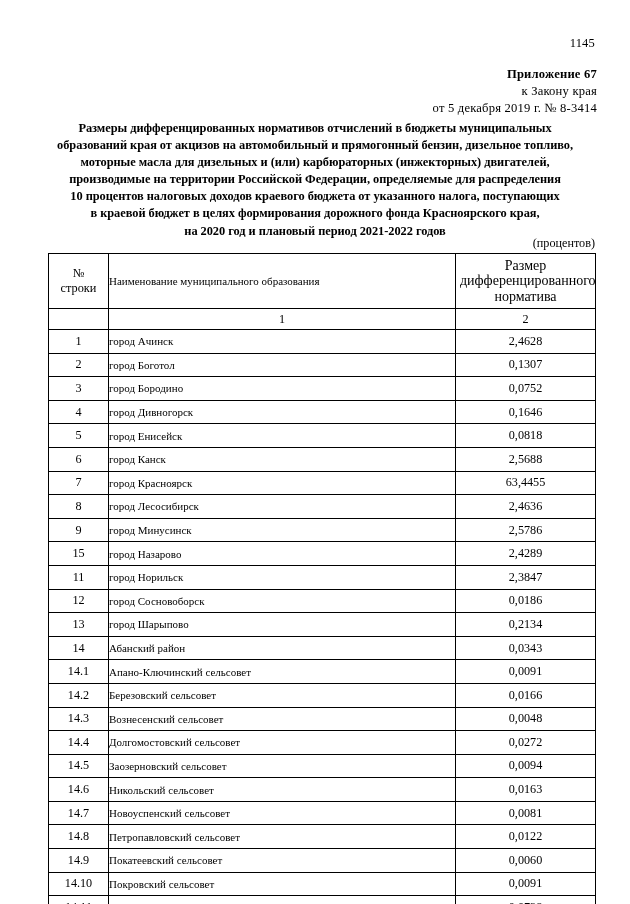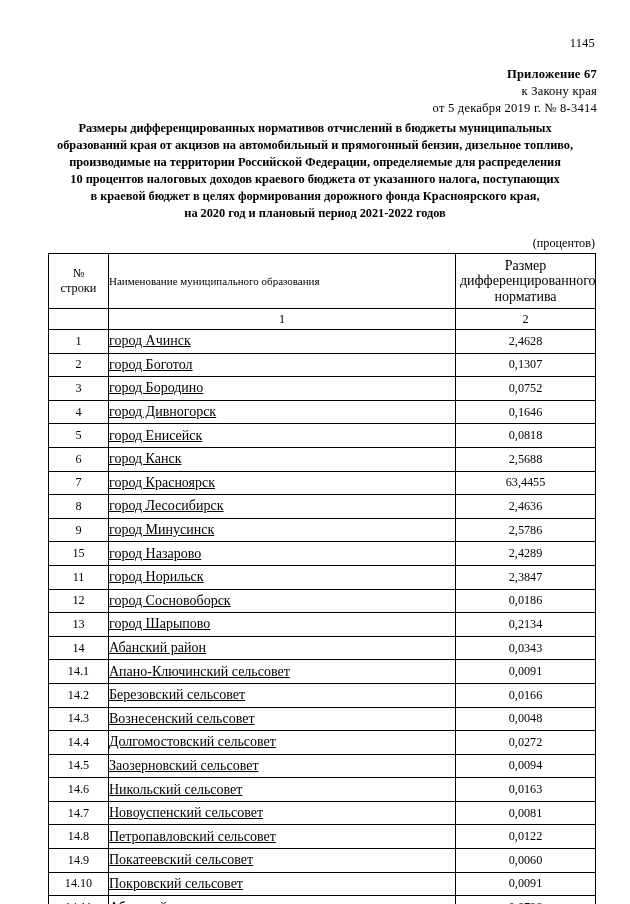--- a/index.html
+++ b/index.html
@@ -126,22 +126,21 @@
   tbody.body-rows td {
     height: 22.6px;
   }
   td.cell-num {
     text-align: center;
     font-size: 12.2px;
   }
   td.cell-name {
     text-align: left;
     padding-left: 7px;
-    font-size: 14px;
-    text-decoration: underline;
+    font-size: 11px;
   }
   td.cell-value {
     text-align: center;
     padding-right: 7px;
     font-size: 12.2px;
   }
 </style>
 </head>
 <body>
 
@@ -151,20 +150,21 @@
 
   <div class="appendix-block">
     <div class="line-1">Приложение 67</div>
     <div class="line-2">к Закону края</div>
     <div class="line-3">от 5 декабря 2019 г. № 8-3414</div>
   </div>
 
   <div class="doc-title">
     <span class="tl">Размеры дифференцированных нормативов отчислений в бюджеты муниципальных</span>
     <span class="tl">образований края от акцизов на автомобильный и прямогонный бензин, дизельное топливо,</span>
+    <span class="tl">моторные масла для дизельных и (или) карбюраторных (инжекторных) двигателей,</span>
     <span class="tl">производимые на территории Российской Федерации, определяемые для распределения</span>
     <span class="tl">10 процентов налоговых доходов краевого бюджета от указанного налога, поступающих</span>
     <span class="tl">в краевой бюджет в целях формирования дорожного фонда Красноярского края,</span>
     <span class="tl">на 2020 год и плановый период 2021-2022 годов</span>
   </div>
 
   <div class="units-caption">(процентов)</div>
 
   <div class="tbl-wrap">
     <table class="norm-table">

